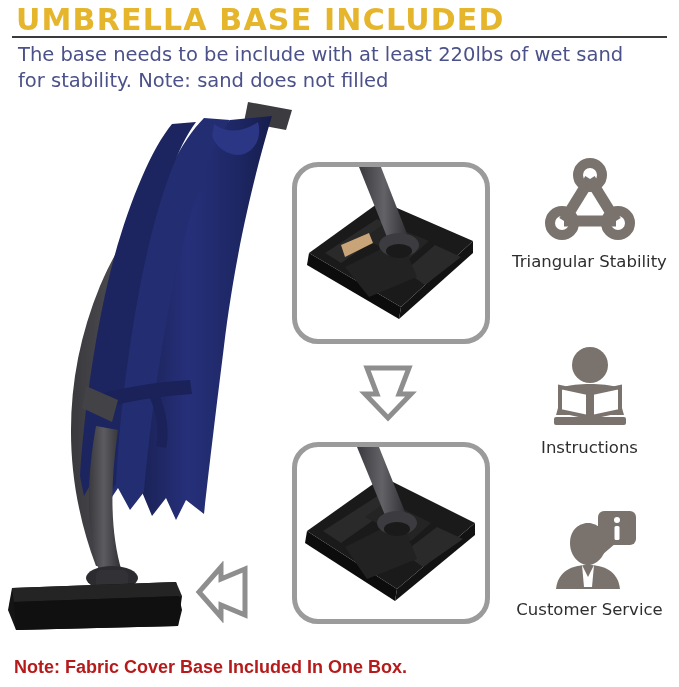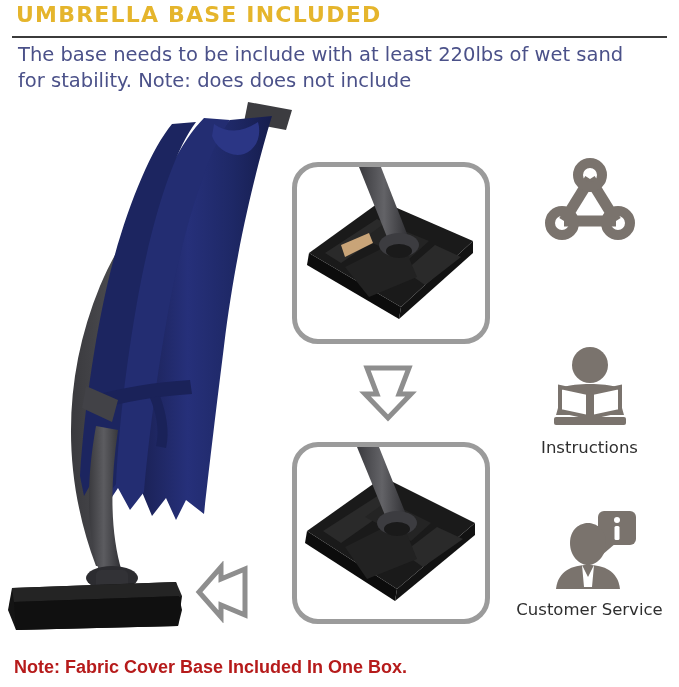--- a/index.html
+++ b/index.html
@@ -7,21 +7,21 @@
   body {
     width:679px; height:687px; position:relative; overflow:hidden;
     font-family:"Liberation Sans", sans-serif;
     background:#ffffff;
   }
   .page { position:absolute; inset:0; }
 
   
   .title {
     position:absolute; left:16px; top:2px;
-    font-size:22px; font-weight:bold; letter-spacing:1.2px;
+    font-size:30px; font-weight:bold; letter-spacing:1.2px;
     color:#E5B52C; white-space:nowrap;
     font-family:"DejaVu Sans", sans-serif;
   }
   .divider {
     position:absolute; left:12px; top:36px; width:655px; height:2px;
     background:#3b3b3b;
   }
   .subtitle {
     position:absolute; left:18px; top:42px; width:640px;
     font-size:19.5px; line-height:26px; color:#4b5189;
@@ -67,21 +67,21 @@
 </style>
 </head>
 <body>
 
 <div class="page">
 
   <div class="title">UMBRELLA BASE INCLUDED</div>
   <div class="divider"></div>
   <div class="subtitle">
     <span>The base needs to be include with at least 220lbs of wet sand</span>
-    <span>for stability. Note: does does not include</span>
+    <span>for stability. Note: sand does not filled</span>
   </div>
 
   <svg id="umbrella" viewBox="0 0 292 540" xmlns="http://www.w3.org/2000/svg">
     <defs>
       <linearGradient id="canopyG" x1="0" y1="0" x2="1" y2="0">
         <stop offset="0%" stop-color="#1B2257"></stop>
         <stop offset="35%" stop-color="#26307A"></stop>
         <stop offset="70%" stop-color="#1E2866"></stop>
         <stop offset="100%" stop-color="#161D4D"></stop>
       </linearGradient>
@@ -196,20 +196,21 @@
           <line x1="46" y1="22" x2="72" y2="64"></line>
           <line x1="20" y1="64" x2="72" y2="64"></line>
         </g>
         <g fill="none" stroke="#7A736D" stroke-width="10">
           <circle cx="46" cy="18" r="12"></circle>
           <circle cx="18" cy="66" r="12"></circle>
           <circle cx="74" cy="66" r="12"></circle>
         </g>
       </svg>
     </div>
+    <div class="flabel">Triangular Stability</div>
   </div>
 
   <div class="feature" id="feature-service">
     <div class="ficon">
       <svg width="100" height="86" viewBox="0 0 100 86" xmlns="http://www.w3.org/2000/svg">
         <rect x="58" y="6" width="38" height="34" rx="6" fill="#7A736D"></rect>
         <path d="M62 38 L76 38 L62 50 Z" fill="#7A736D"></path>
         <circle cx="77" cy="15" r="3" fill="#ffffff"></circle>
         <rect x="74.5" y="21" width="5" height="14" rx="1.5" fill="#ffffff"></rect>
         <path d="M30 38 C 30 24, 40 18, 48 18 C 56 18, 66 24, 66 38

